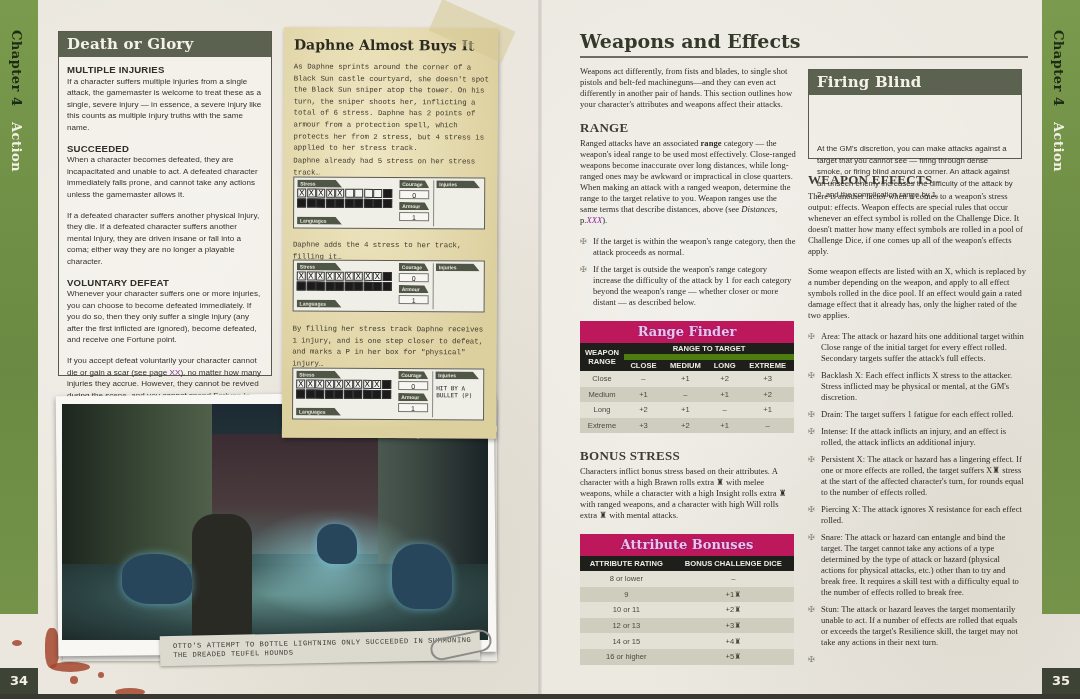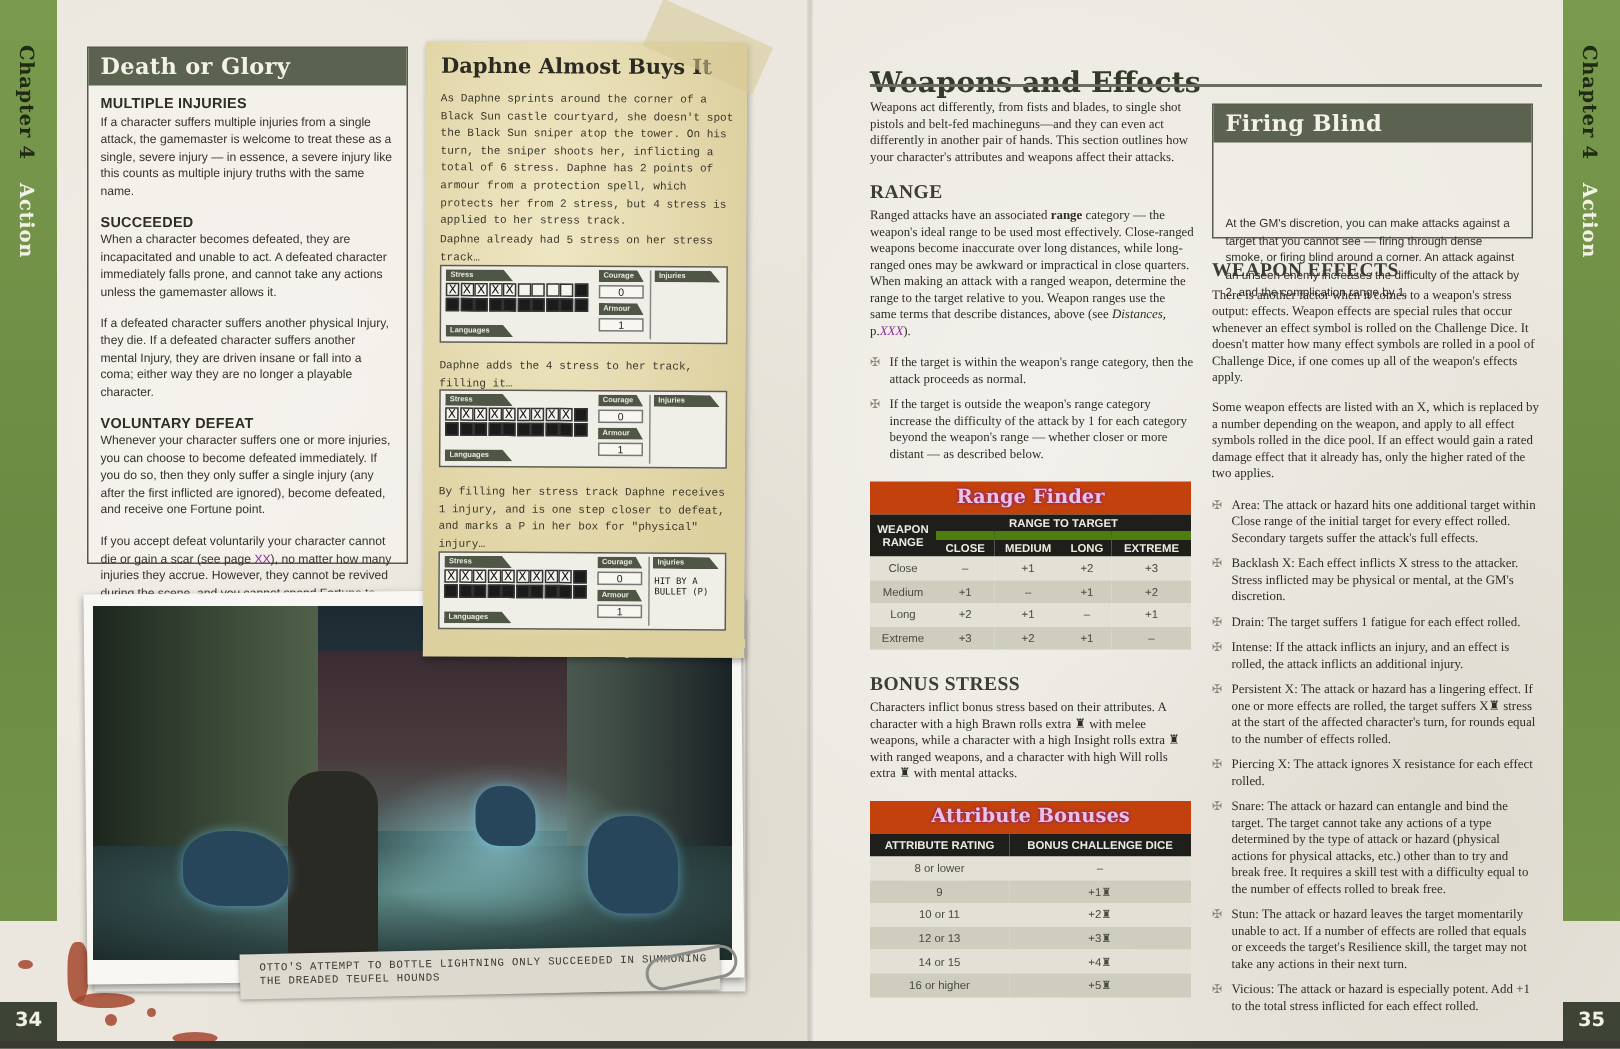--- a/index.html
+++ b/index.html
@@ -94,31 +94,31 @@
   .photo .soldier { position: absolute; left: 130px; top: 110px; width: 60px; height: 126px;
                     background: #2a2a24; border-radius: 22px 22px 6px 6px; }
   .photo .hound { position: absolute; background: #27465c; border-radius: 40% 50% 30% 40%; box-shadow: 0 0 8px rgba(110,200,240,0.6); }
   .caption { position: absolute; left: 160px; top: 633px; width: 320px; height: 30px; background: #dcd9cf;
              transform: rotate(-1.2deg); box-shadow: 0 1px 3px rgba(0,0,0,0.35); padding: 6px 0 0 13px;
              font-family: "Liberation Mono", monospace; font-size: 7.2px; line-height: 9px; color: #3c3a33; letter-spacing: 0.5px; }
   .clip { position: absolute; left: 430px; top: 634px; width: 62px; height: 22px; border: 2px solid #8c8c88;
           border-radius: 11px; transform: rotate(-12deg); }
 
   
-  .rp-title { position: absolute; left: 580px; top: 44px; font-family: "DejaVu Serif", serif; font-weight: bold;
+  .rp-title { position: absolute; left: 580px; top: 30px; font-family: "DejaVu Serif", serif; font-weight: bold;
               font-size: 19px; color: #333a2a; }
   .rp-rule { position: absolute; left: 580px; top: 56px; width: 448px; height: 2px; background: #6b6d60; }
   .serif { font-family: "Liberation Serif", serif; font-size: 8.6px; line-height: 11px; color: #2f2d27; }
   .col { position: absolute; }
   .h2 { font-family: "Liberation Serif", serif; font-size: 13px; font-weight: bold; color: #3d3d33; letter-spacing: 0.3px; }
   .bullet { position: relative; padding-left: 13px; margin-bottom: 6px; }
   .bullet .mark { position: absolute; left: 0; top: 0; color: #8a8878; font-size: 8px; }
   .link-p { color: #8a2a9a; font-style: italic; }
 
-  .tbl-title { height: 22px; background: #c2410c; text-align: center; font-family: "DejaVu Serif", serif;
+  .tbl-title { height: 22px; background: #be185d; text-align: center; font-family: "DejaVu Serif", serif;
                font-weight: bold; font-size: 13px; color: #e9c3e4; line-height: 22px;
                text-shadow: 0 0 2px #8a1a80, 0 0 1px #8a1a80; }
   table { border-collapse: collapse; width: 100%; }
   .tbl th { background: #1e1e1a; color: #ecebe3; font-size: 7.6px; font-weight: bold; padding: 1px 2px; text-align: center; }
   .tbl td { font-size: 7.6px; color: #4a4a40; text-align: center; height: 15.6px; }
   .tbl tr.odd td { background: #e3e1d5; }
   .tbl tr.even td { background: #cfcdbd; }
 
   .firing-box { position: absolute; left: 808px; top: 69px; width: 214px; height: 90px; border: 1.5px solid #5a5a4e;
                 background: rgba(240,238,230,0.6); }
@@ -408,21 +408,21 @@
     <p style="margin-bottom:10px;">Some weapon effects are listed with an X, which is replaced by a number depending on the weapon, and apply to all effect symbols rolled in the dice pool. If an effect would gain a rated damage effect that it already has, only the higher rated of the two applies.</p>
     <div>
       <div class="bullet"><span class="mark">✠</span><span>Area: The attack or hazard hits one additional target within Close range of the initial target for every effect rolled. Secondary targets suffer the attack's full effects.</span></div>
       <div class="bullet"><span class="mark">✠</span><span>Backlash X: Each effect inflicts X stress to the attacker. Stress inflicted may be physical or mental, at the GM's discretion.</span></div>
       <div class="bullet"><span class="mark">✠</span><span>Drain: The target suffers 1 fatigue for each effect rolled.</span></div>
       <div class="bullet"><span class="mark">✠</span><span>Intense: If the attack inflicts an injury, and an effect is rolled, the attack inflicts an additional injury.</span></div>
       <div class="bullet"><span class="mark">✠</span><span>Persistent X: The attack or hazard has a lingering effect. If one or more effects are rolled, the target suffers X♜ stress at the start of the affected character's turn, for rounds equal to the number of effects rolled.</span></div>
       <div class="bullet"><span class="mark">✠</span><span>Piercing X: The attack ignores X resistance for each effect rolled.</span></div>
       <div class="bullet"><span class="mark">✠</span><span>Snare: The attack or hazard can entangle and bind the target. The target cannot take any actions of a type determined by the type of attack or hazard (physical actions for physical attacks, etc.) other than to try and break free. It requires a skill test with a difficulty equal to the number of effects rolled to break free.</span></div>
       <div class="bullet"><span class="mark">✠</span><span>Stun: The attack or hazard leaves the target momentarily unable to act. If a number of effects are rolled that equals or exceeds the target's Resilience skill, the target may not take any actions in their next turn.</span></div>
-      <div class="bullet"><span class="mark">✠</span><span>Vicious: The attack or hazard is especially potent. Add +1 to the total stress inflicted for each effect rolled.</span></div>
+      <div class="bullet"><span class="mark">✠</span></div>
     </div>
   </div>
 
   <div class="tab tab-right">
     <div class="tab-label">
       <span class="ch">Chapter 4</span>
       <span class="act">Action</span>
     </div>
   </div>
   <div class="page-num page-num-right">35</div>

